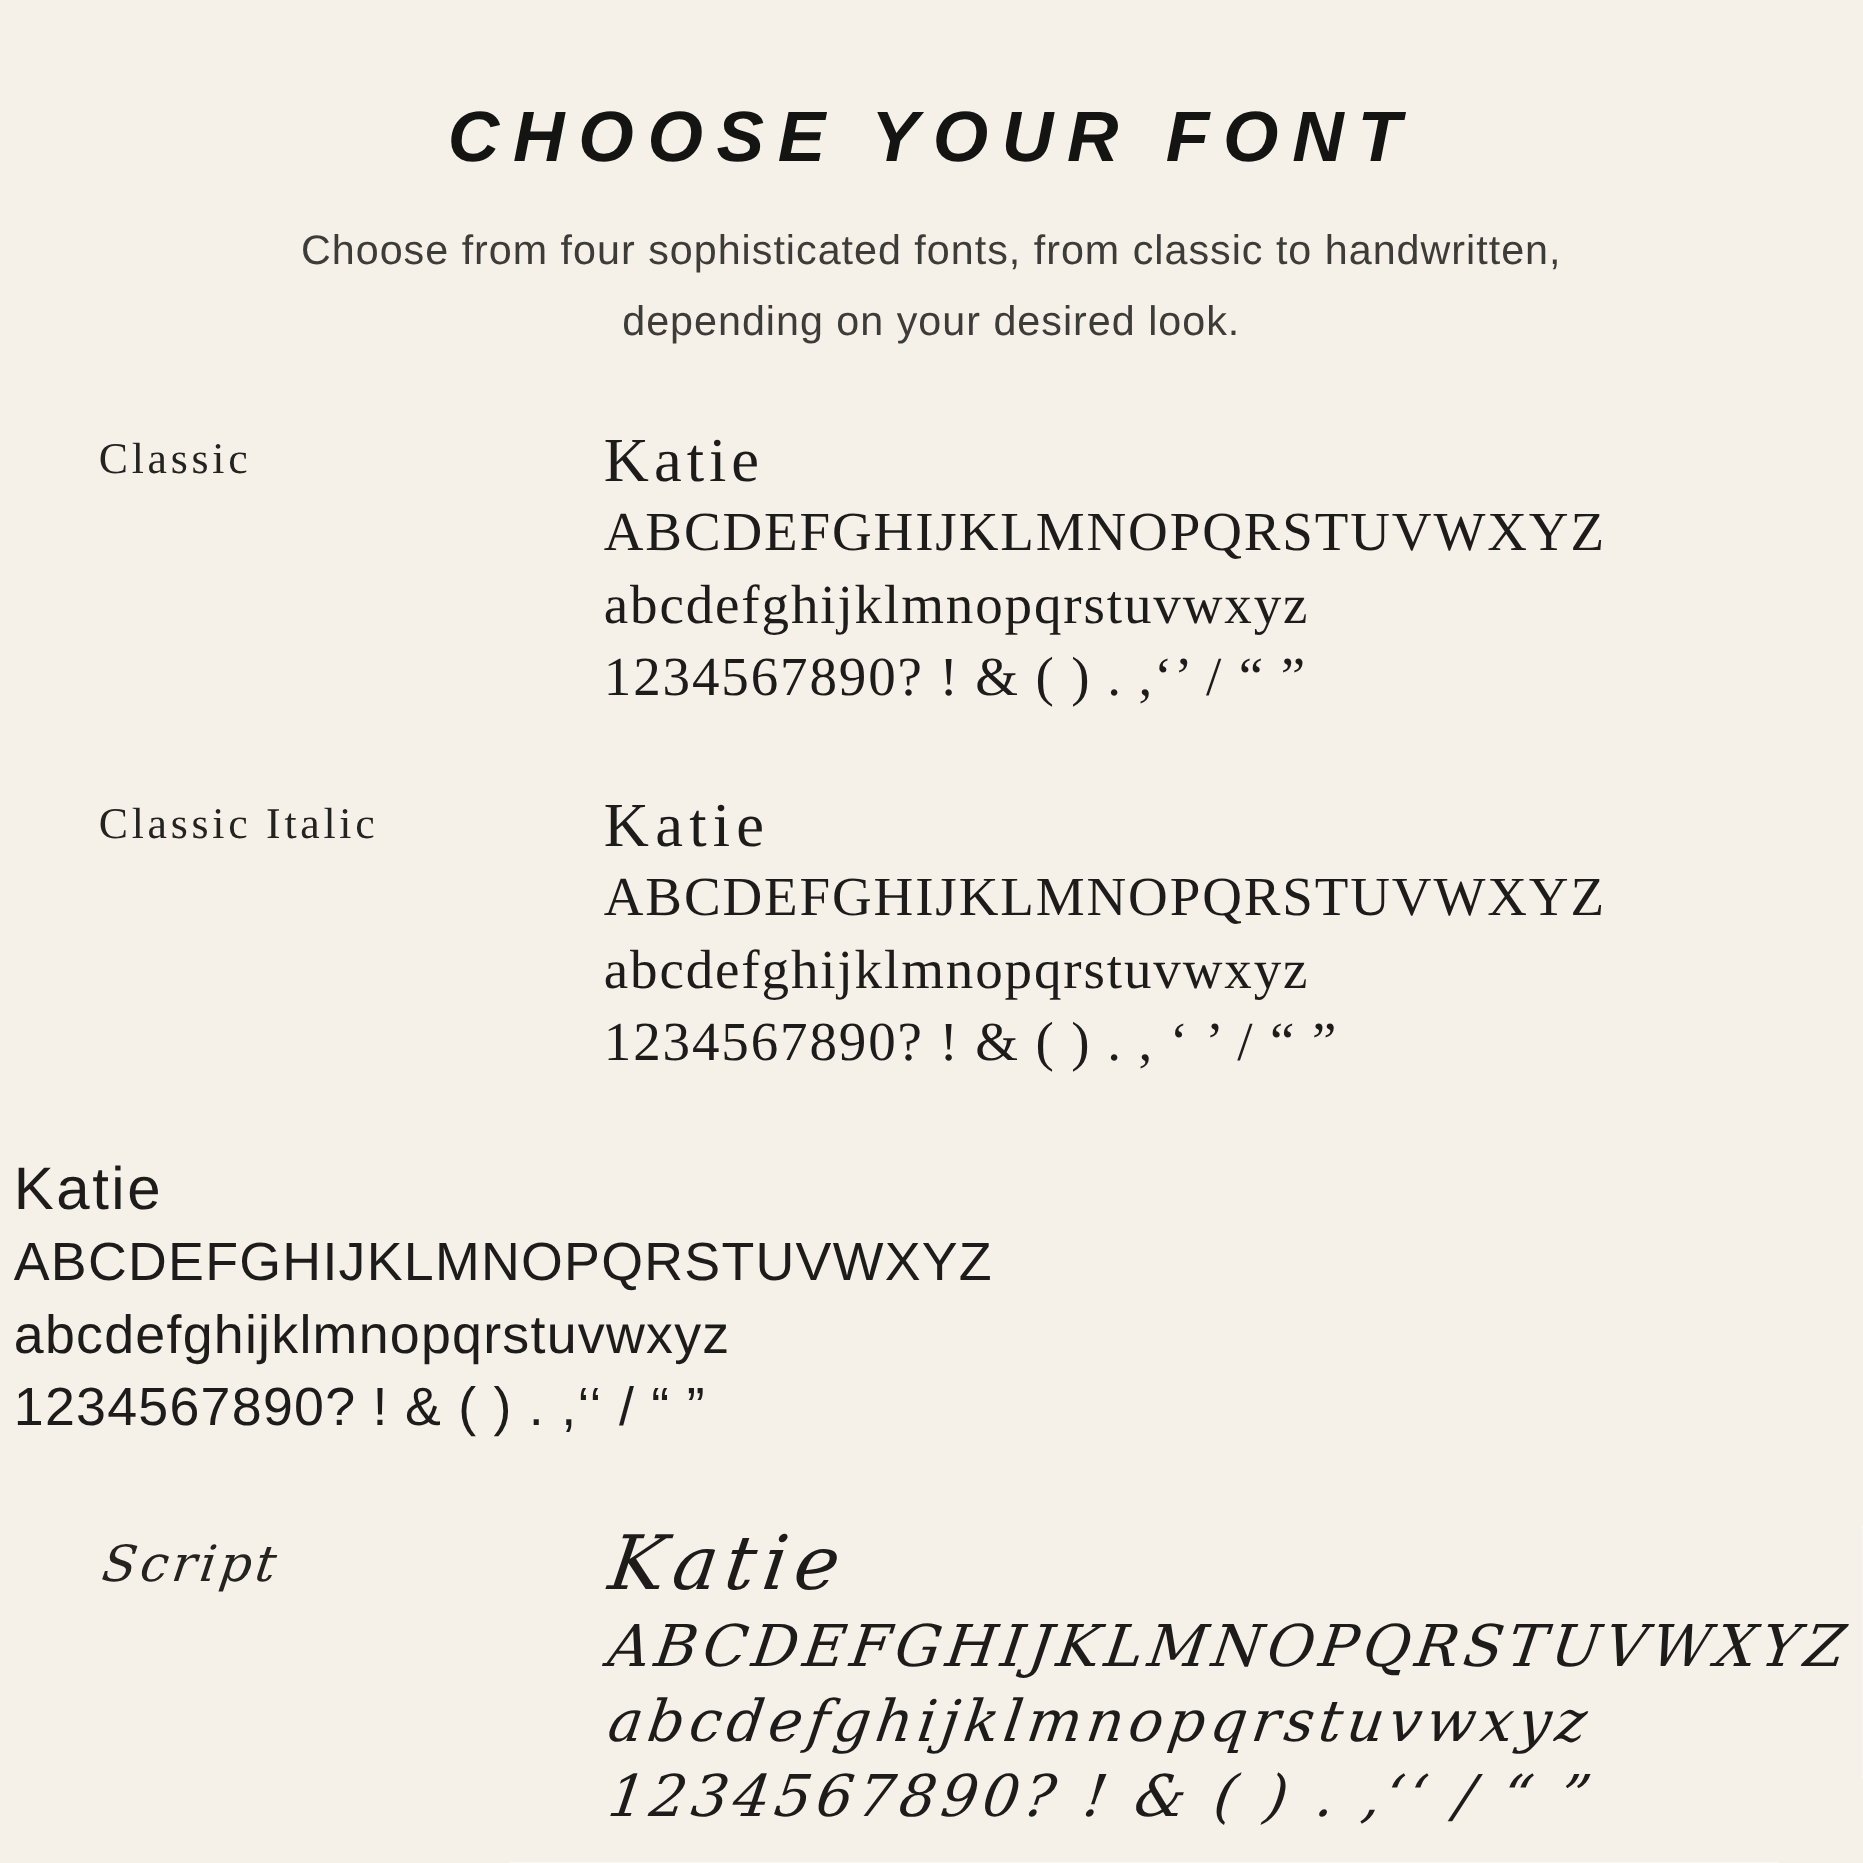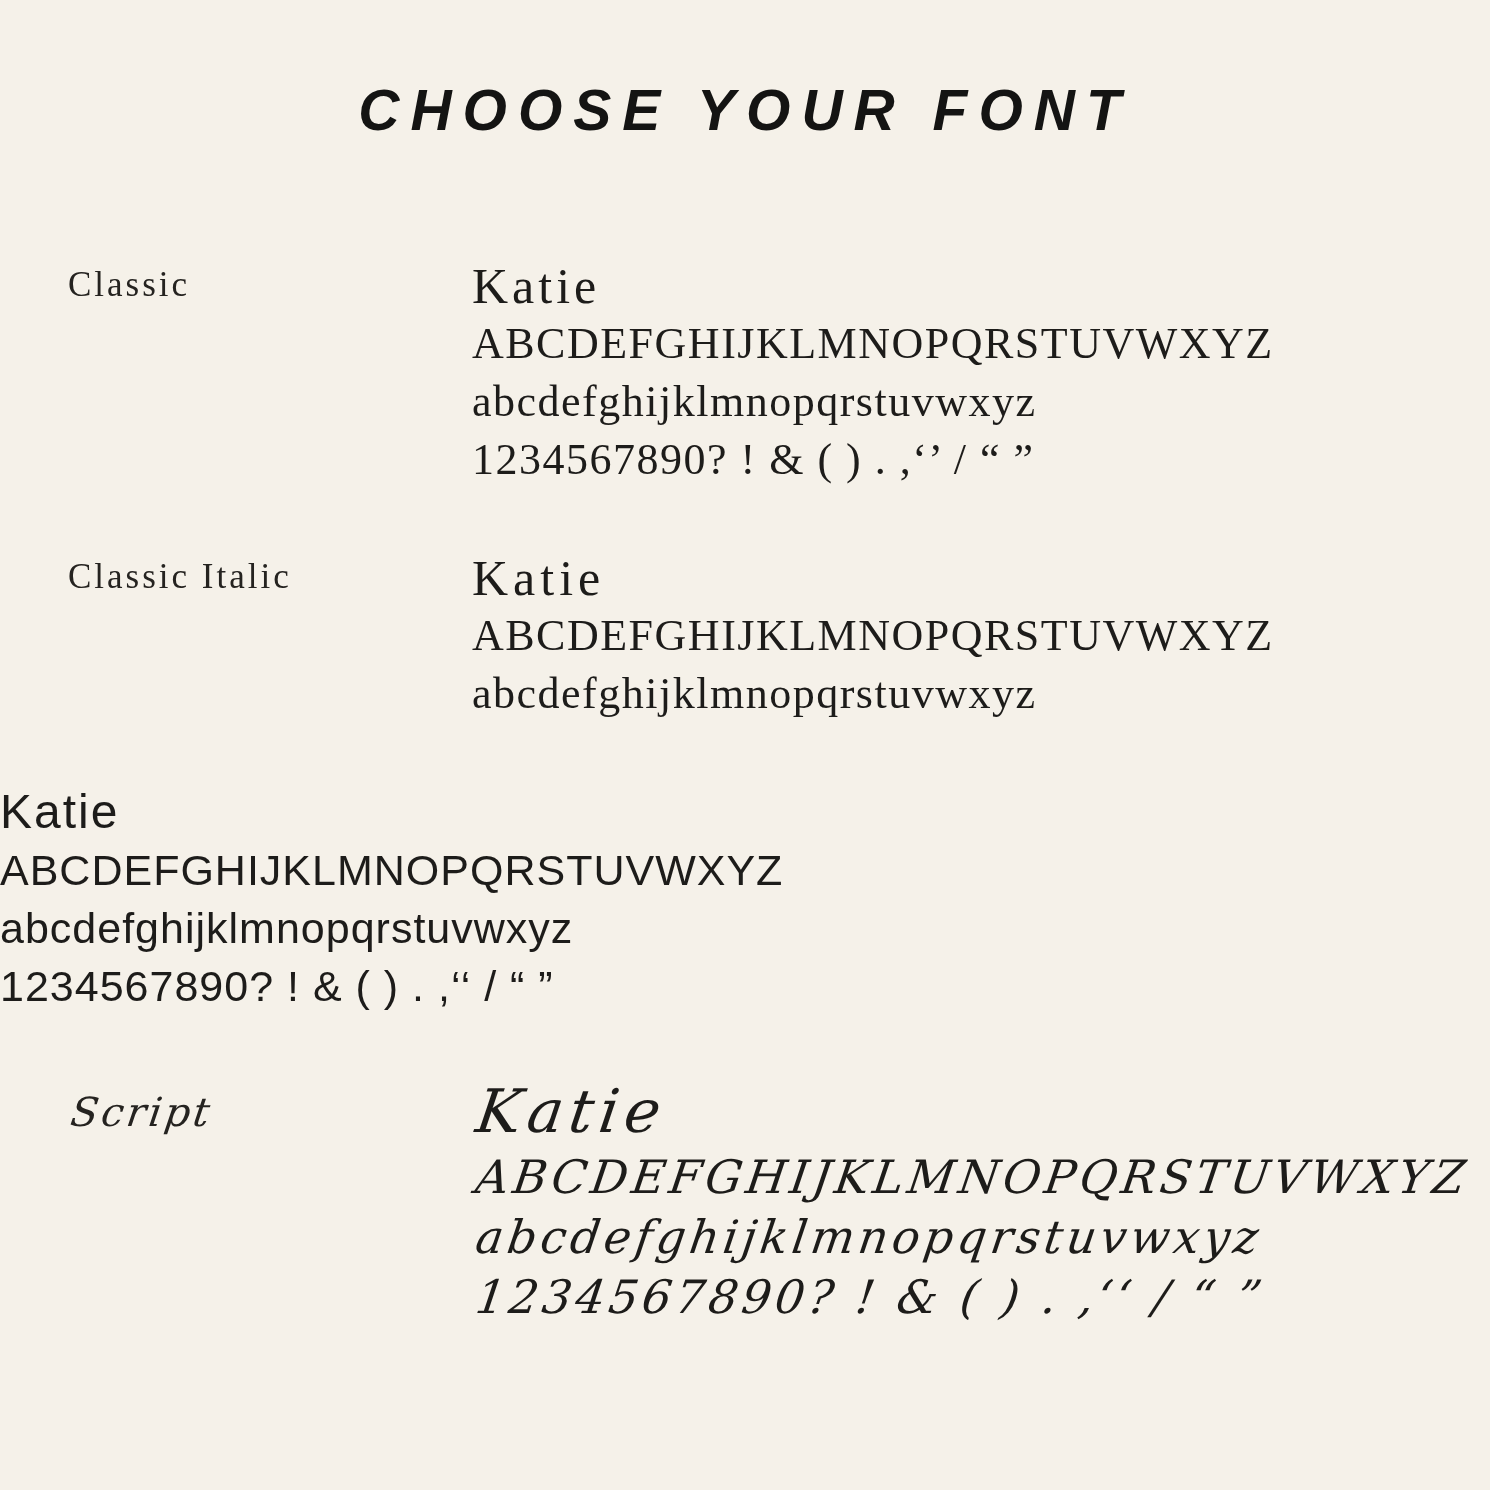--- a/index.html
+++ b/index.html
@@ -32,21 +32,22 @@
     text-align: center;
     font-family: "Liberation Sans", sans-serif;
     font-weight: 400;
     font-size: 33px;
     letter-spacing: 0.8px;
     color: #3e3c39;
     line-height: 57px;
   }
   
   .sections {
-    margin-top: 118px;
+    margin-top: 54px;
+    padding-left: 11px;
   }
   .section {
     display: flex;
     margin-bottom: 60px;
   }
   .label-col {
     width: 472px;
     box-sizing: border-box;
     padding-left: 68px;
     flex-shrink: 0;
@@ -86,20 +87,24 @@
   .section-script .sample-name { font-size: 60px; letter-spacing: 6px; line-height: 72px; }
   .section-script .sample-row  { font-size: 46px; letter-spacing: 4px; line-height: 60px; }
 </style>
 </head>
 <body>
 
 <div class="page">
 
   <div class="title">CHOOSE YOUR FONT</div>
 
+  <div class="subtitle">
+    <div>Choose from four sophisticated fonts, from classic to handwritten,</div>
+    <div>depending on your desired look.</div>
+  </div>
 
   <div class="sections">
 
     <div class="section section-classic">
       <div class="label-col">
         <div class="font-label f-serif">Classic</div>
       </div>
       <div class="sample-col f-serif">
         <div class="sample-line sample-name">Katie</div>
         <div class="sample-line sample-row">ABCDEFGHIJKLMNOPQRSTUVWXYZ</div>
@@ -109,20 +114,21 @@
     </div>
 
     <div class="section section-classic-italic">
       <div class="label-col">
         <div class="font-label f-serif-italic">Classic Italic</div>
       </div>
       <div class="sample-col f-serif-italic">
         <div class="sample-line sample-name">Katie</div>
         <div class="sample-line sample-row">ABCDEFGHIJKLMNOPQRSTUVWXYZ</div>
         <div class="sample-line sample-row">abcdefghijklmnopqrstuvwxyz</div>
+        <div class="sample-line sample-row">1234567890? ! &amp; ( ) . , ‘ ’ / “ ”</div>
       </div>
     </div>
 
     <div class="section section-minimal">
       <div class="sample-col f-sans-light">
         <div class="sample-line sample-name">Katie</div>
         <div class="sample-line sample-row">ABCDEFGHIJKLMNOPQRSTUVWXYZ</div>
         <div class="sample-line sample-row">abcdefghijklmnopqrstuvwxyz</div>
         <div class="sample-line sample-row">1234567890? ! &amp; ( ) . ,‘‘ / “ ”</div>
       </div>

